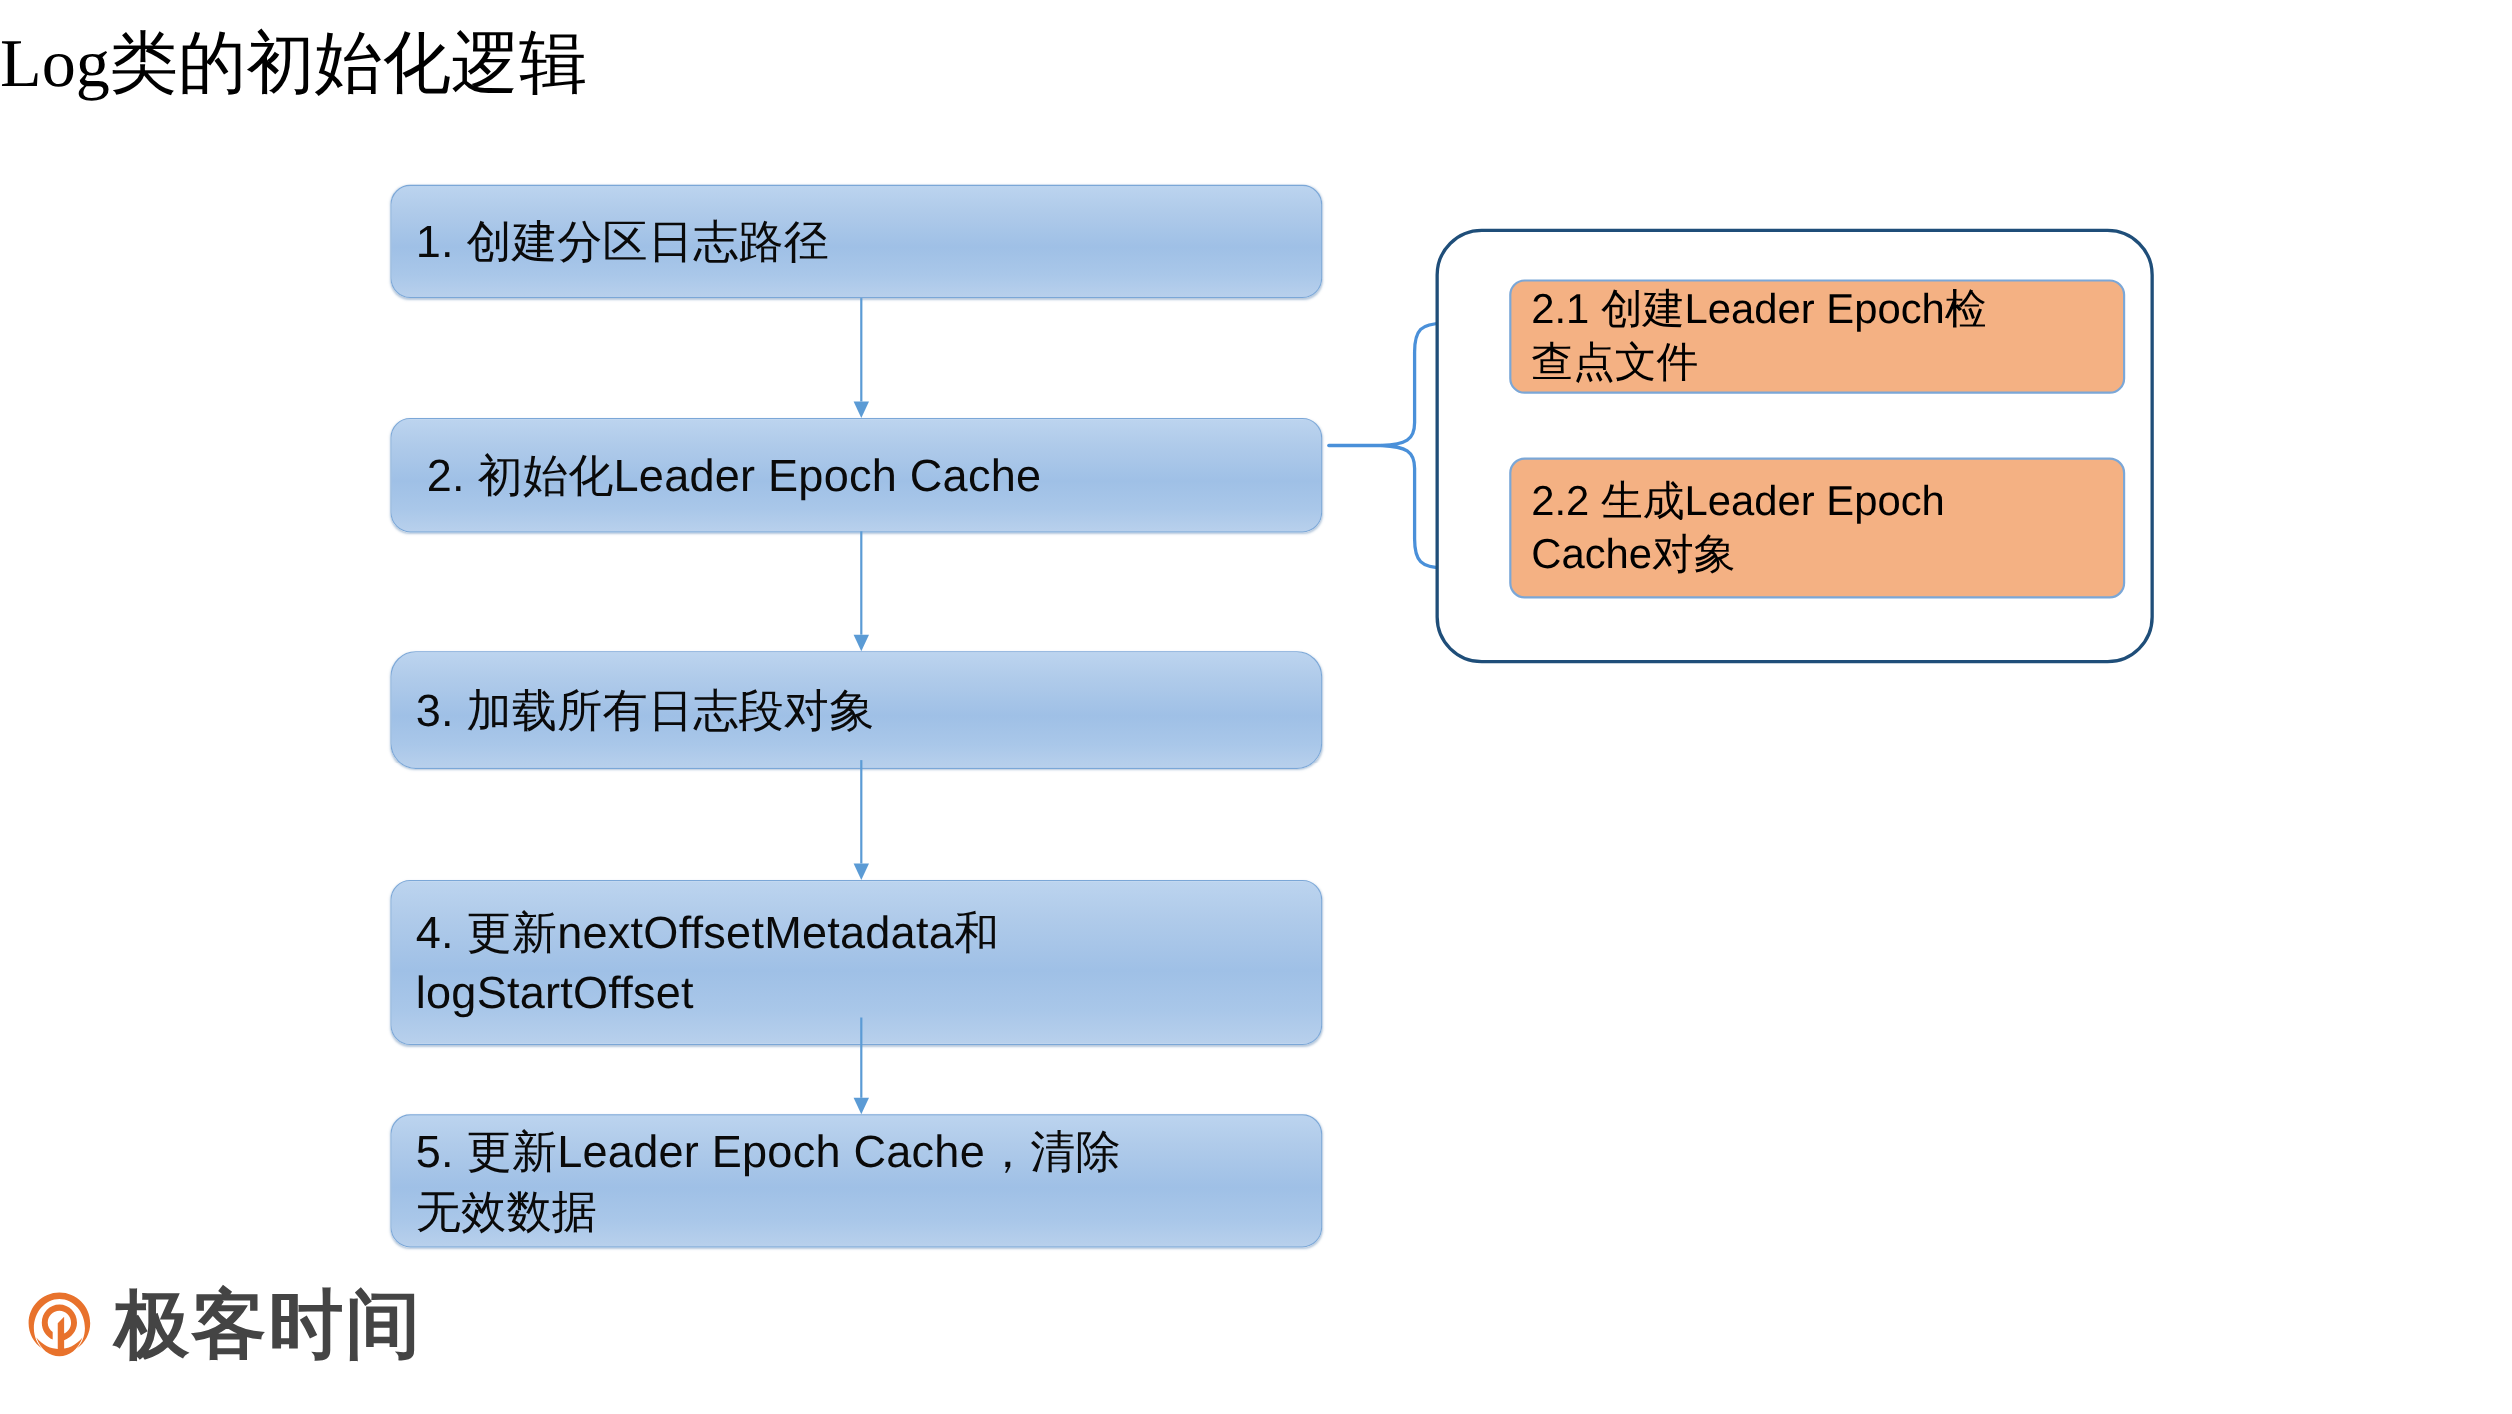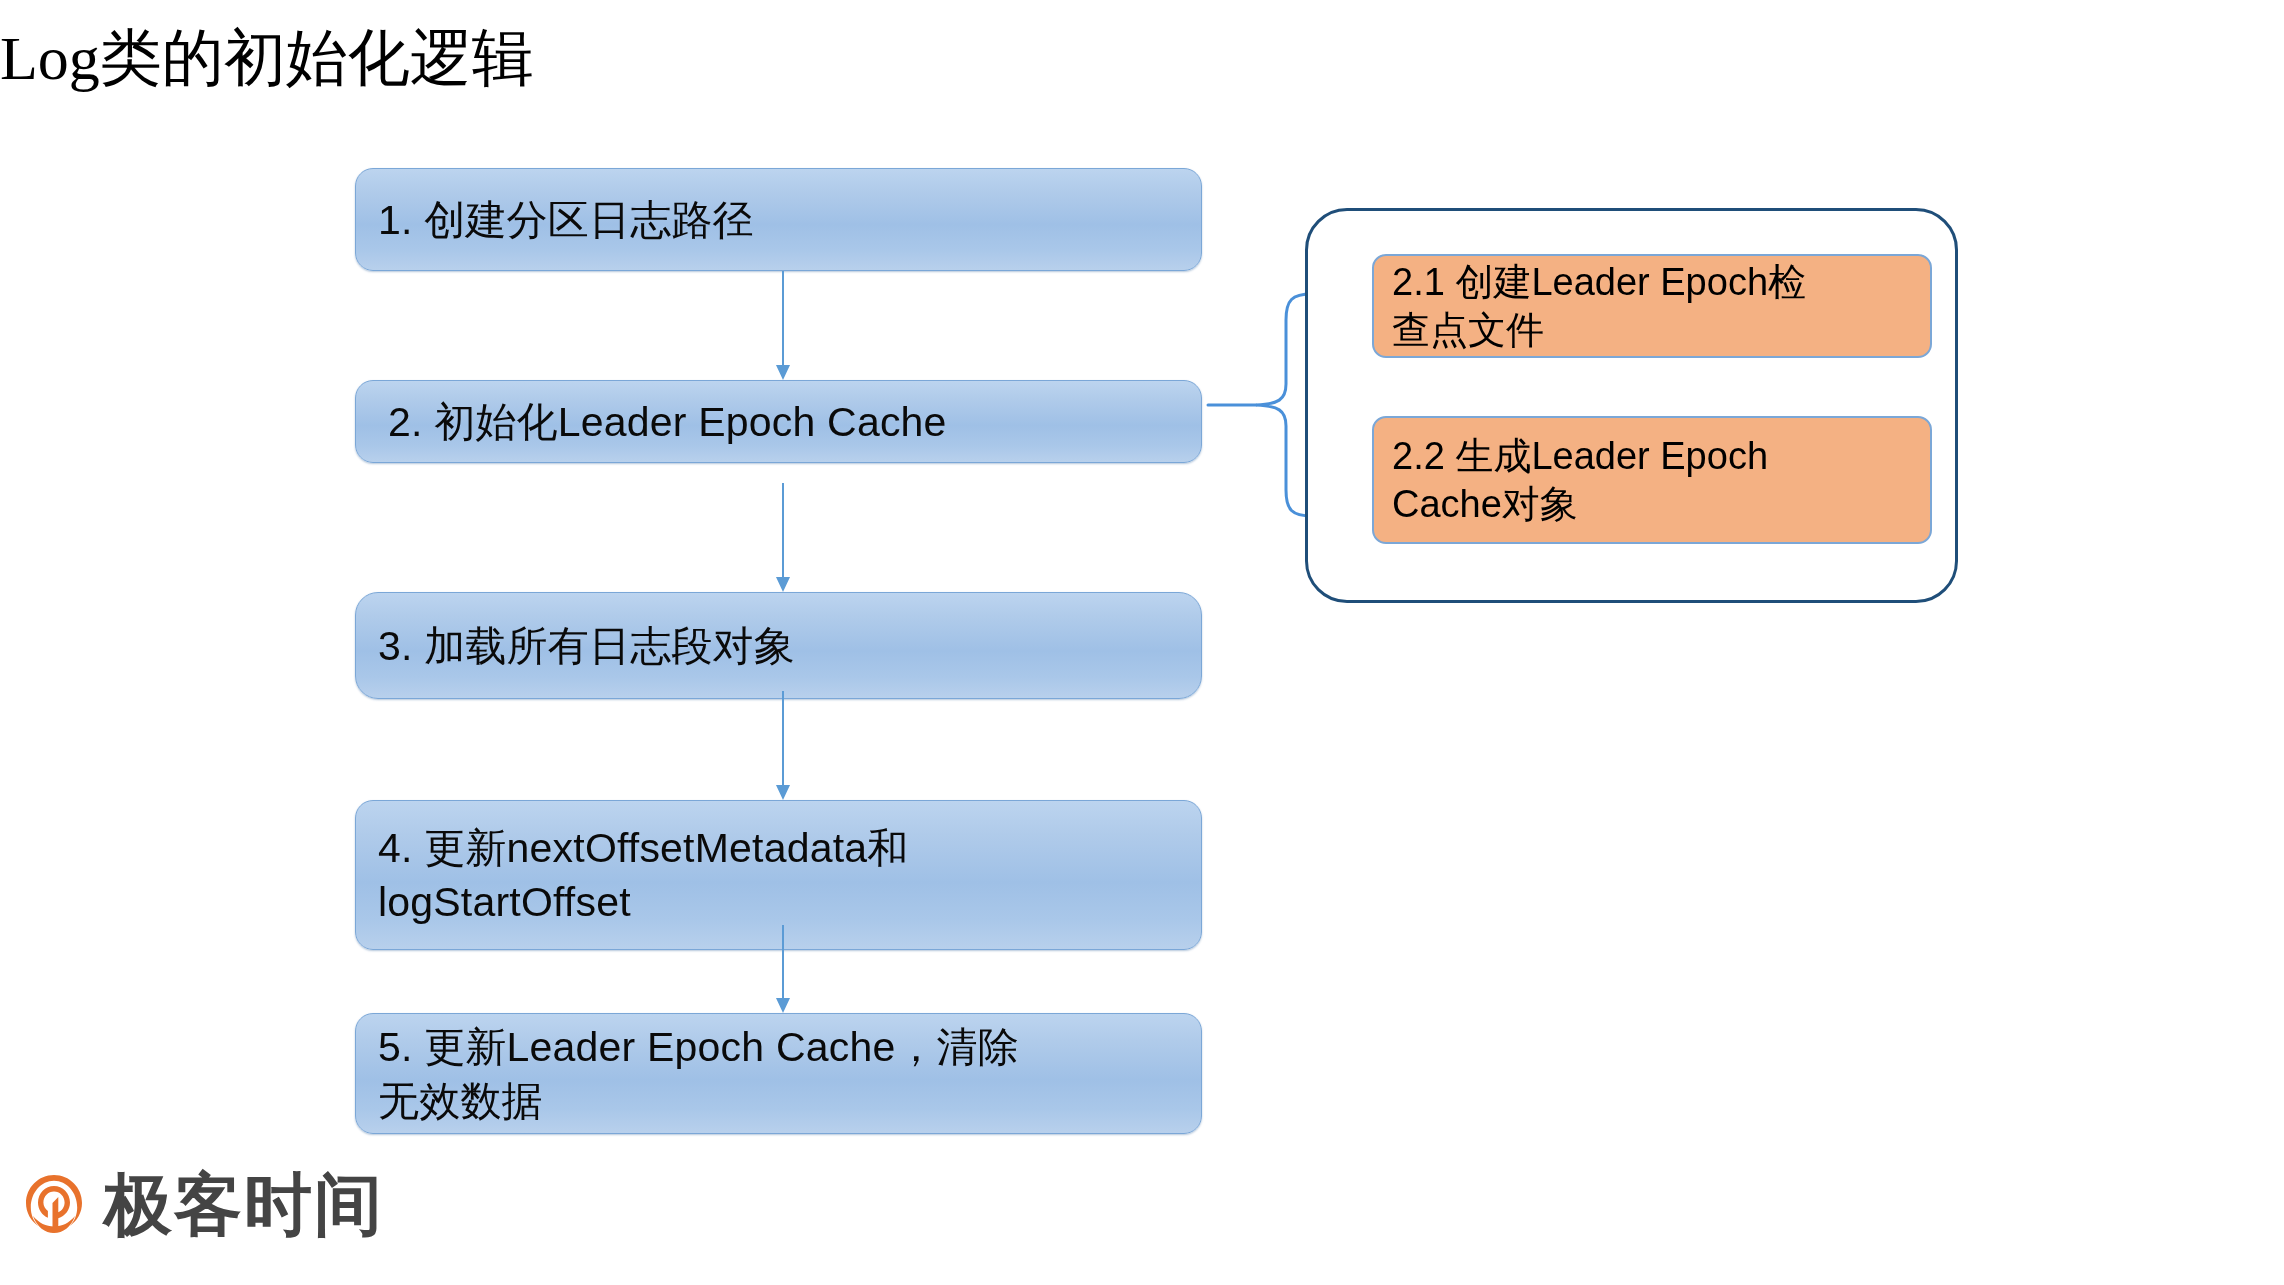--- a/index.html
+++ b/index.html
@@ -53,21 +53,21 @@
   .step-text {
     font-size: 41px;
     line-height: 54px;
     color: #0a0a0a;
     font-family: "Liberation Sans", sans-serif;
     letter-spacing: 0.2px;
     white-space: pre-line;
   }
 
   #step-1 { top: 168px;  height: 103px; }
-  #step-2 { top: 380px;  height: 83px; padding-left: 32px; }
+  #step-2 { top: 380px;  height: 104px; padding-left: 32px; }
   #step-3 { top: 592px;  height: 107px; border-radius: 23px;  }
   #step-4 { top: 800px;  height: 150px; }
   #step-5 { top: 1013px; height: 121px; }
 
   
   .arrow {
     position: absolute;
     left: 776px;
     width: 14px;
   }

